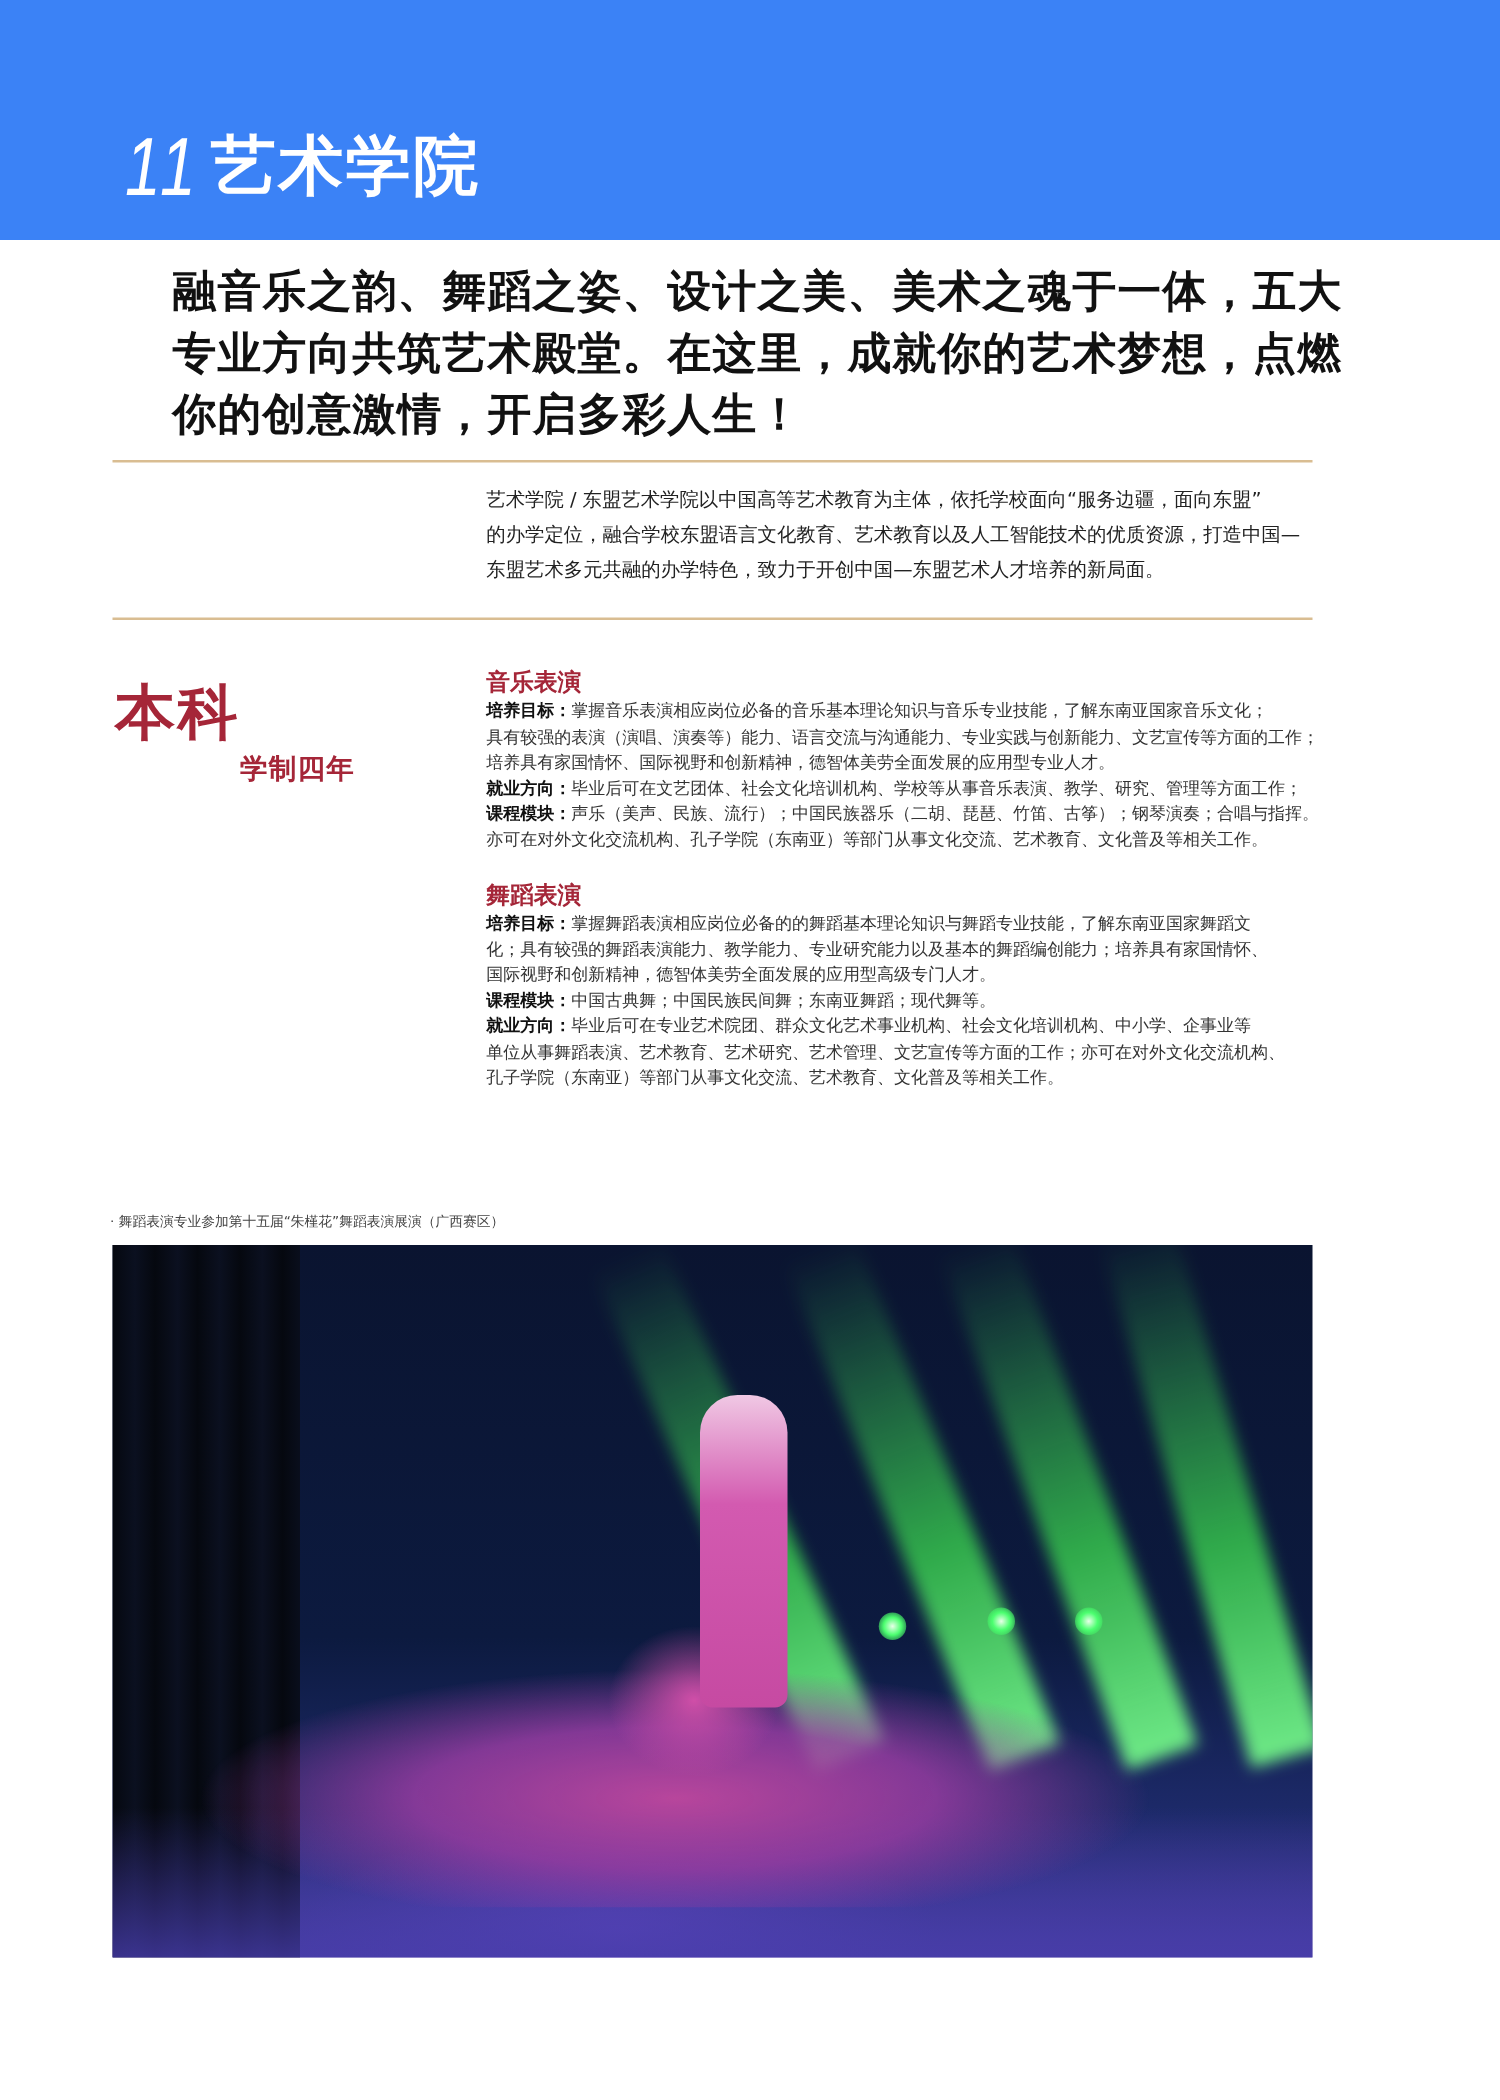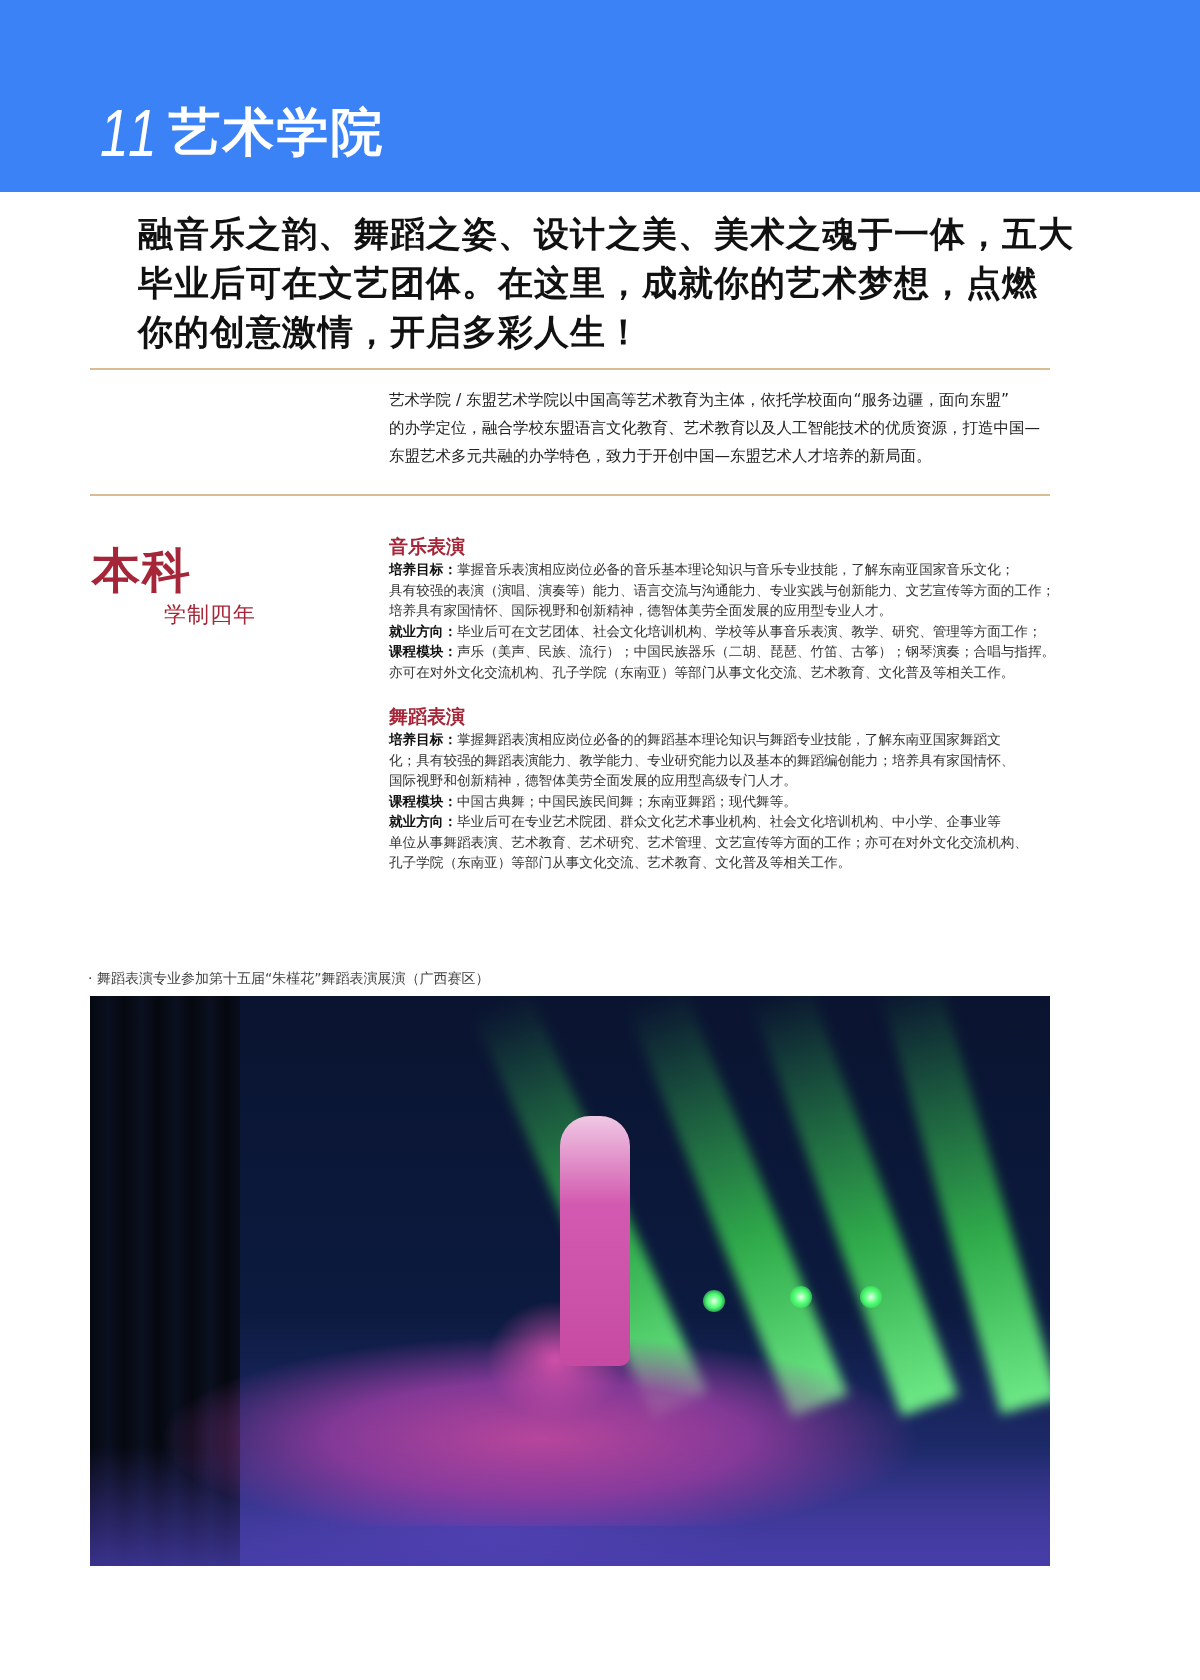--- a/index.html
+++ b/index.html
@@ -36,31 +36,31 @@
   .intro {
     position: absolute; left: 389px; top: 386px; width: 670px;
     font-size: 15.5px; line-height: 28px; color: #222222;
   }
   .intro div { white-space: nowrap; }
 
   .degree {
     position: absolute; left: 92px; top: 538px; color: #a52638;
   }
   .degree-title { font-size: 48px; font-weight: bold; line-height: 64px; letter-spacing: 2px; }
-  .degree-years { font-size: 22px; font-weight: normal; margin-left: 72px; margin-top: -2px; letter-spacing: 1px; }
+  .degree-years { font-size: 22px; font-weight: bold; margin-left: 100px; margin-top: -2px; letter-spacing: 1px; }
 
   .major { position: absolute; left: 389px; width: 670px; }
   .major-title { color: #a52638; font-size: 19px; font-weight: bold; line-height: 26px; }
   .major-body { font-size: 13.6px; line-height: 20.5px; color: #333333; }
   .major-body div { white-space: nowrap; }
   .lbl { font-weight: bold; color: #111111; }
 
   .caption {
     position: absolute; left: 88px; top: 970px;
-    font-size: 14px; color: #444444; white-space: nowrap;
+    font-size: 11px; color: #444444; white-space: nowrap;
   }
 
   .photo {
     position: absolute; left: 90px; top: 996px; width: 960px; height: 570px; overflow: hidden;
     background:
       radial-gradient(ellipse 38% 22% at 42% 96%, rgba(120,80,220,0.55), transparent 70%),
       linear-gradient(180deg, #0a1430 0%, #0c1a3f 55%, #1d2a6a 80%, #4b3fa0 100%);
   }
   .curtain {
     position: absolute; left: 0; top: 0; width: 150px; height: 100%;
@@ -97,21 +97,21 @@
 
 <div class="banner">
   <div class="banner-title">
     <span class="chapter-num">11</span>
     <span class="chapter-name">艺术学院</span>
   </div>
 </div>
 
 <div class="headline">
   <div>融音乐之韵、舞蹈之姿、设计之美、美术之魂于一体，五大</div>
-  <div>毕业后可在文艺团体。在这里，成就你的艺术梦想，点燃</div>
+  <div>专业方向共筑艺术殿堂。在这里，成就你的艺术梦想，点燃</div>
   <div>你的创意激情，开启多彩人生！</div>
 </div>
 
 <div class="rule" style="top:368px;"></div>
 
 <div class="intro">
   <div>艺术学院 / 东盟艺术学院以中国高等艺术教育为主体，依托学校面向“服务边疆，面向东盟”</div>
   <div>的办学定位，融合学校东盟语言文化教育、艺术教育以及人工智能技术的优质资源，打造中国—</div>
   <div>东盟艺术多元共融的办学特色，致力于开创中国—东盟艺术人才培养的新局面。</div>
 </div>

